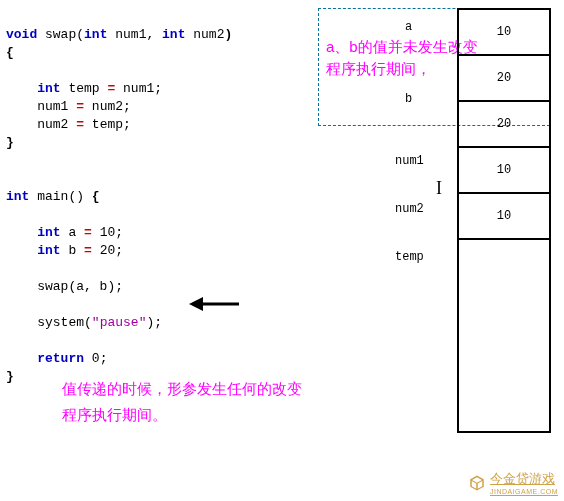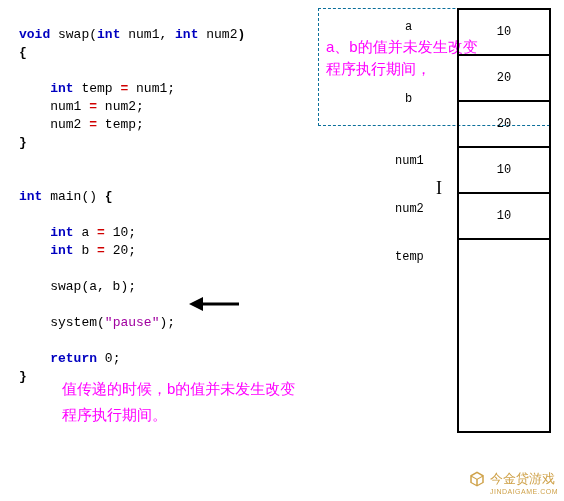--- a/index.html
+++ b/index.html
@@ -1,31 +1,31 @@
 <!DOCTYPE html>
 <html><head>
 <meta charset="utf-8">
 <style>
   * { box-sizing: border-box; margin: 0; padding: 0; }
   body { width: 564px; height: 501px; background: #fff; font-family: "SimSun", monospace; font-size: 13px; position: relative; }
-  .code { position: absolute; left: 6px; top: 8px; line-height: 18px; white-space: pre; font-family: "Courier New", monospace; margin-left: 13px; }
+  .code { position: absolute; left: 6px; top: 8px; line-height: 18px; white-space: pre; font-family: "Courier New", monospace; }
   .kw { color: #0000c0; font-weight: bold; }
   .paren { color: #000; font-weight: bold; }
   .eq { color: #d00000; font-weight: bold; }
   .str { color: #a000a0; }
   .annot-box { position: absolute; left: 318px; top: 8px; width: 232px; height: 118px; border: 1px dashed #0b6f9b; }
   .annot1 { position: absolute; left: 326px; top: 36px; color: #ff00ff; font-size: 15px; line-height: 22px; font-family: "SimSun", sans-serif; }
   .annot2 { position: absolute; left: 62px; top: 376px; color: #ff00ff; font-size: 15px; line-height: 26px; font-family: "SimSun", sans-serif; }
   .tbl { position: absolute; left: 457px; top: 10px; width: 94px; }
   .cell { border: 2px solid #000; height: 48px; text-align: center; line-height: 44px; font-family: "Courier New", monospace; font-size: 12px; margin-top: -2px; }
   .cell.tall { height: 195px; }
   .lbl { position: absolute; font-family: "Courier New", monospace; font-size: 12px; }
   .arrow { position: absolute; left: 187px; top: 294px; }
   .cursor { position: absolute; left: 436px; top: 178px; font-size: 18px; font-family: serif; }
-  .logo { position: absolute; right: 6px; bottom: 6px; font-size: 13px; color: #cfa24a; font-family: sans-serif; display: flex; align-items: flex-start; gap: 4px; }
+  .logo { position: absolute; right: 6px; bottom: 6px; font-size: 13px; color: #cfa24a; font-family: sans-serif; display: flex; align-items: center; gap: 4px; text-decoration: underline; }
   .logo svg { width: 18px; height: 18px; }
 </style>
 </head>
 <body>
 
 <div class="code">
 <span class="kw">void</span><span> swap(</span><span class="kw">int</span><span> num1, </span><span class="kw">int</span><span> num2</span><span class="paren">)</span>
 <span class="paren">{</span>
 
 <span>    </span><span class="kw">int</span><span> temp </span><span class="eq">=</span><span> num1;</span>
@@ -69,21 +69,21 @@
 </div>
 
 <div class="cursor">I</div>
 
 <svg class="arrow" width="54" height="20">
   <line x1="52" y1="10" x2="12" y2="10" stroke="#000" stroke-width="3"></line>
   <polygon points="2,10 16,3 16,17" fill="#000"></polygon>
 </svg>
 
 <div class="annot2">
-  <div>值传递的时候，b的值并未发生改变</div>
+  <div>值传递的时候，形参发生任何的改变</div>
   <div>程序执行期间。</div>
 </div>
 
 <div class="logo">
   <svg viewBox="0 0 24 24">
       <path fill="#cfa24a" d="M12 2 3 7v10l9 5 9-5V7l-9-5zm0 2.3 6.5 3.6L12 11.5 5.5 7.9 12 4.3zM5 9.4l6 3.3v7L5 16.4v-7zm8 10.3v-7l6-3.3v7l-6 3.3z"></path>
     </svg>
   <div>
     <div>今金贷游戏</div>
     <div style="font-size:7px;letter-spacing:0.5px;color:#cfa24a">JINDAIGAME.COM</div>

